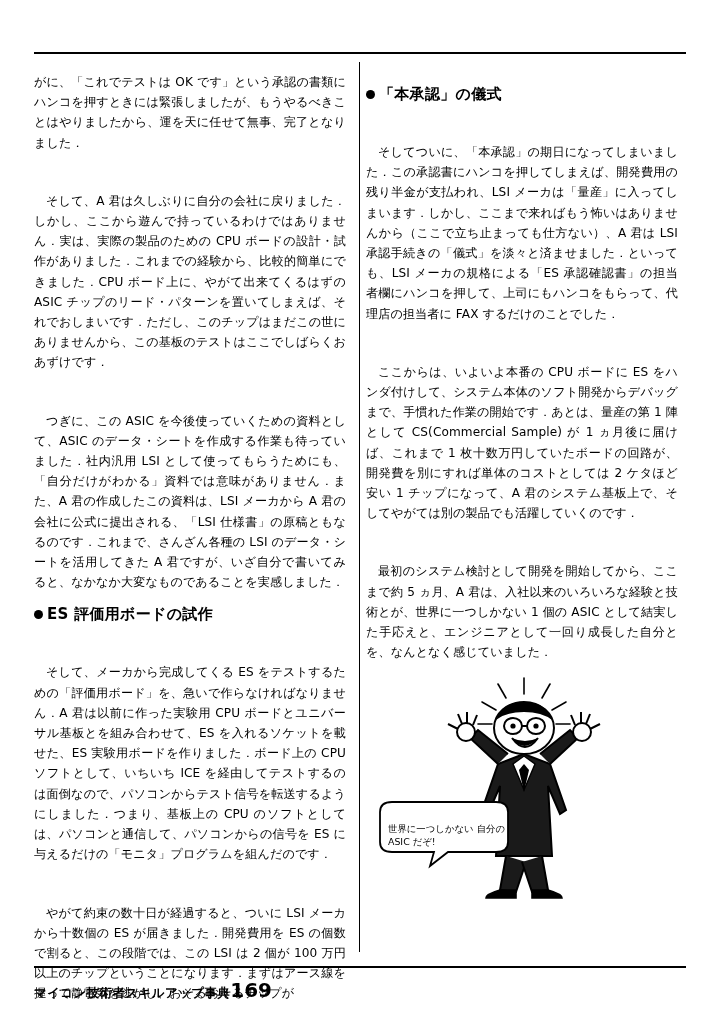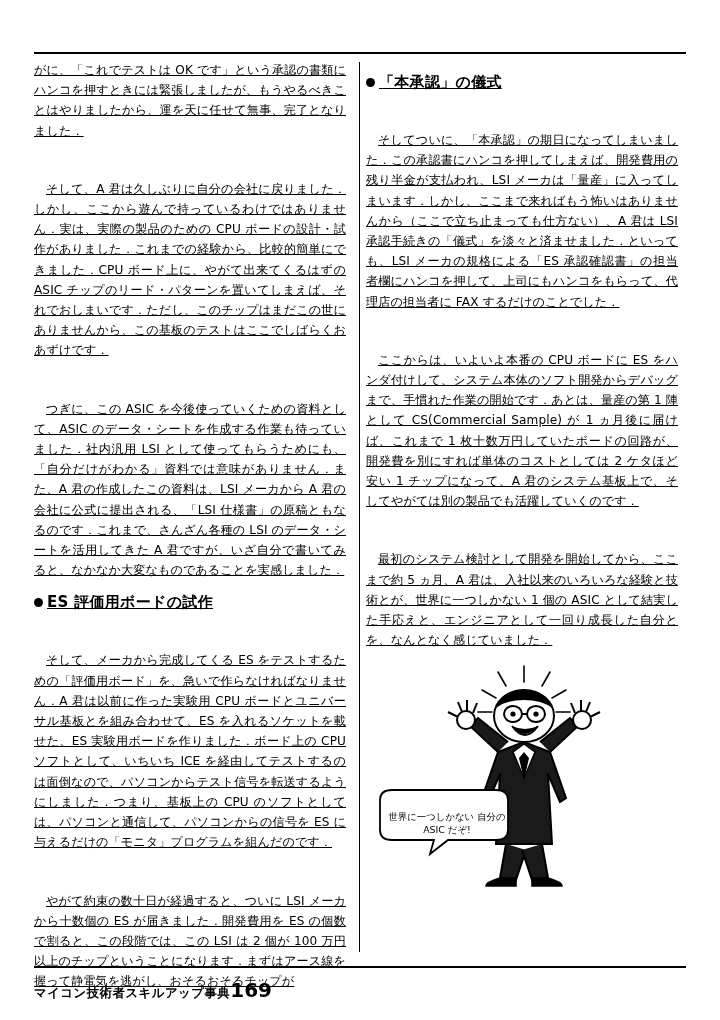--- a/index.html
+++ b/index.html
@@ -33,25 +33,24 @@
     background: #000;
   }
   .col-divider {
     position: absolute;
     left: 359px; top: 62px;
     width: 1px; height: 890px;
     background: #000;
   }
   .columns {
     position: absolute;
-    left: 34px; top: 60px;
+    left: 34px; top: 72px;
     width: 652px; height: 888px;
     display: flex;
     gap: 20px;
-    text-decoration: underline;
   }
   .col {
     width: 312px;
     position: relative;
   }
   p {
     margin: 0 0 0 0;
     font-size: 12.1px;
     line-height: 20.2px;
     text-align: justify;
@@ -98,21 +97,20 @@
     width: 312px;
     height: 232px;
   }
   .illus svg { display: block; }
   .bubble-text {
     position: absolute;
     left: 22px; top: 150px;
     width: 118px;
     font-size: 9.4px;
     line-height: 13px;
-    text-align: center;
   }
 </style>
 </head>
 <body>
 
 <div class="page">
 
   <div class="rule-top"></div>
   <div class="rule-bottom"></div>
   <div class="col-divider"></div>

